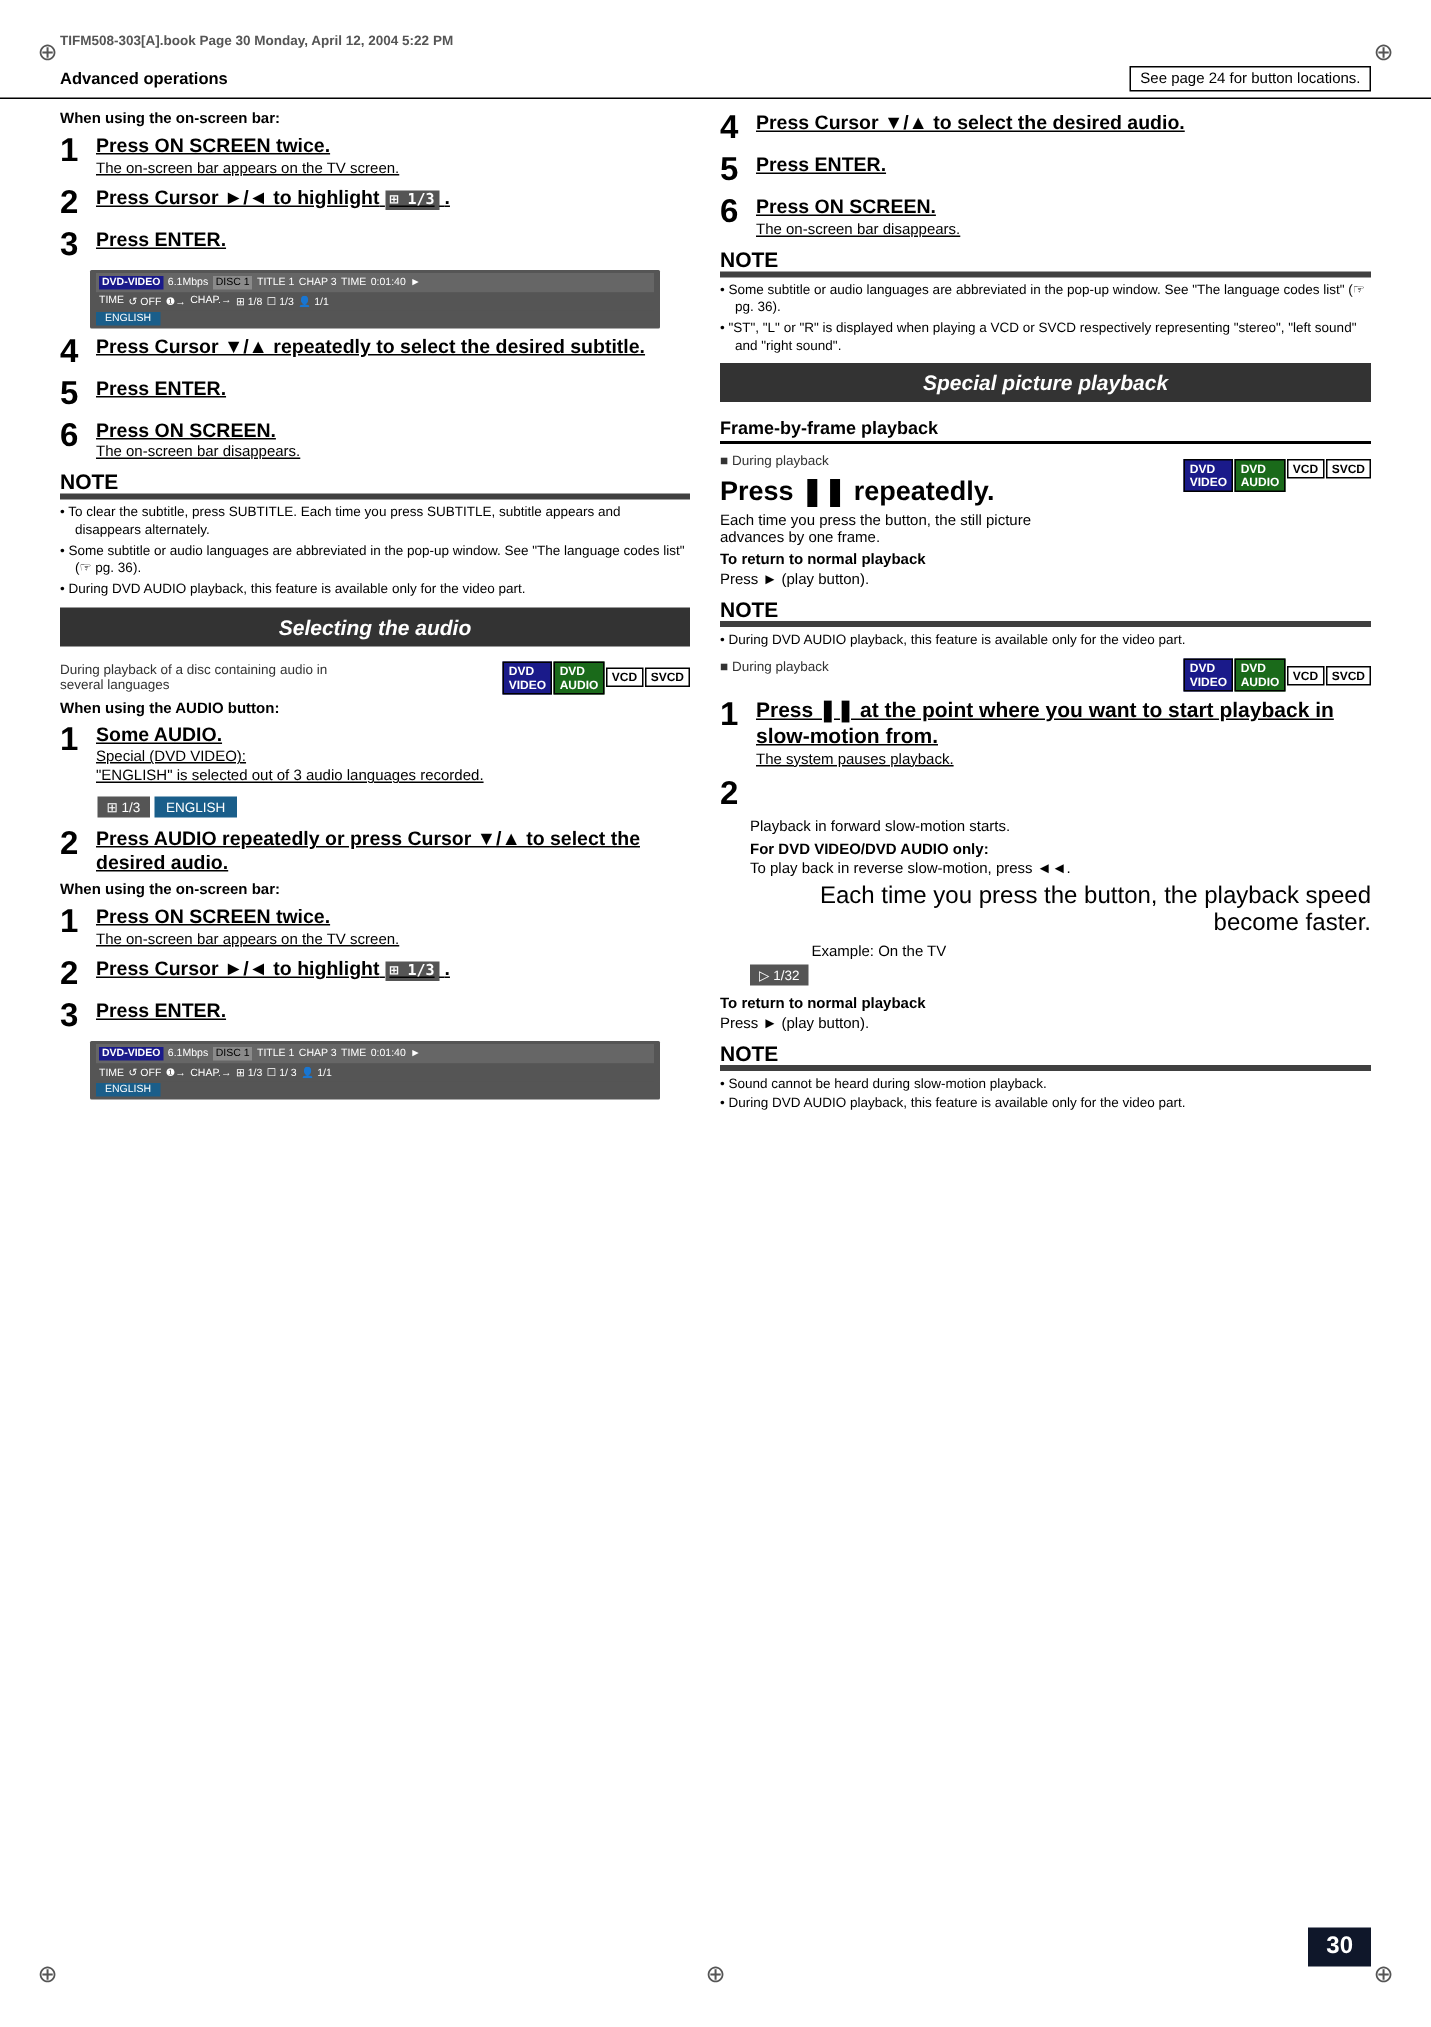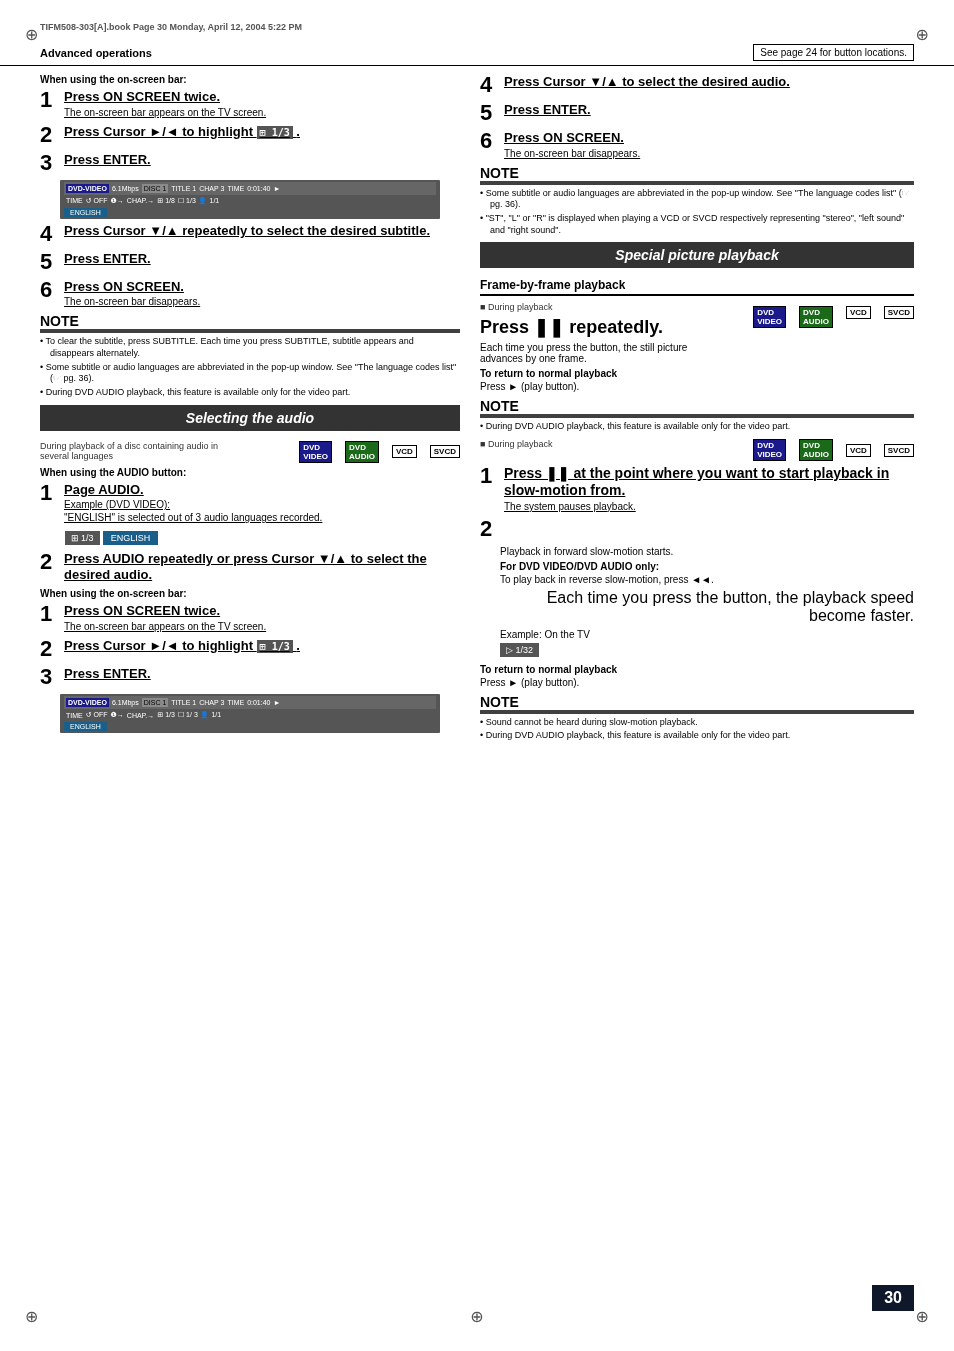--- a/index.html
+++ b/index.html
@@ -125,21 +125,21 @@
       text-indent: -10px;
       margin-bottom: 2px;
       line-height: 1.3;
     }
     .note-item::before {
       content: "• ";
     }
     
     .format-badges {
       display: flex;
-      gap: 13px;
+      gap: 1px;
       align-items: center;
     }
     .badge {
       font-size: 8px;
       font-weight: bold;
       padding: 1px 3px;
       border: 1px solid #000;
     }
     .badge-dvd-video { background: #1a1a8a; color: #fff; }
     .badge-dvd-audio { background: #1a6a1a; color: #fff; }
@@ -336,22 +336,22 @@
           <span class="badge badge-svcd">SVCD</span>
         </div>
       </div>
 
       <div class="when-label">When using the AUDIO button:</div>
 
       <div class="big-step">
         <div class="big-step-header">
           <span class="big-num">1</span>
           <div class="big-step-right">
-            <div class="big-step-title">Page AUDIO.</div>
-            <div class="big-step-desc">Example (DVD VIDEO):</div>
+            <div class="big-step-title">Some AUDIO.</div>
+            <div class="big-step-desc">Special (DVD VIDEO):</div>
             <div class="big-step-desc">"ENGLISH" is selected out of 3 audio languages recorded.</div>
           </div>
         </div>
       </div>
 
       <div style="margin: 4px 25px;">
         <div style="background:#555;color:#fff;font-size:9px;padding:2px 6px;display:inline-block;">⊞ 1/3</div>
         <div class="english-box">ENGLISH</div>
       </div>
 
@@ -510,21 +510,21 @@
         <div class="big-step-header">
           <span class="big-num">2</span>
         </div>
       </div>
 
       <div style="padding-left:20px;">
         <div class="big-step-desc">Playback in forward slow-motion starts.</div>
         <div style="margin-top:4px; font-weight:bold; font-size:10px;">For DVD VIDEO/DVD AUDIO only:</div>
         <div class="big-step-desc">To play back in reverse slow-motion, press ◄◄.</div>
         <div style="margin-top:4px; font-size:16px;text-align:right;">Each time you press the button, the playback speed become faster.</div>
-        <div style="margin-top:4px; font-size:10px;">Example: On the TV</div>
+        <div style="margin-top:4px; font-size:10px;margin-left:41px;">Example: On the TV</div>
         <div style="background:#555;color:#fff;font-size:9px;padding:2px 6px;display:inline-block;margin:3px 0;">▷ 1/32</div>
       </div>
 
       <div class="return-line">To return to normal playback</div>
       <div class="return-desc">Press ► (play button).</div>
 
       <div class="note-box" style="margin-top:6px;">
         <div class="note-title">NOTE</div>
         <div class="note-item">Sound cannot be heard during slow-motion playback.</div>
         <div class="note-item">During DVD AUDIO playback, this feature is available only for the video part.</div>

